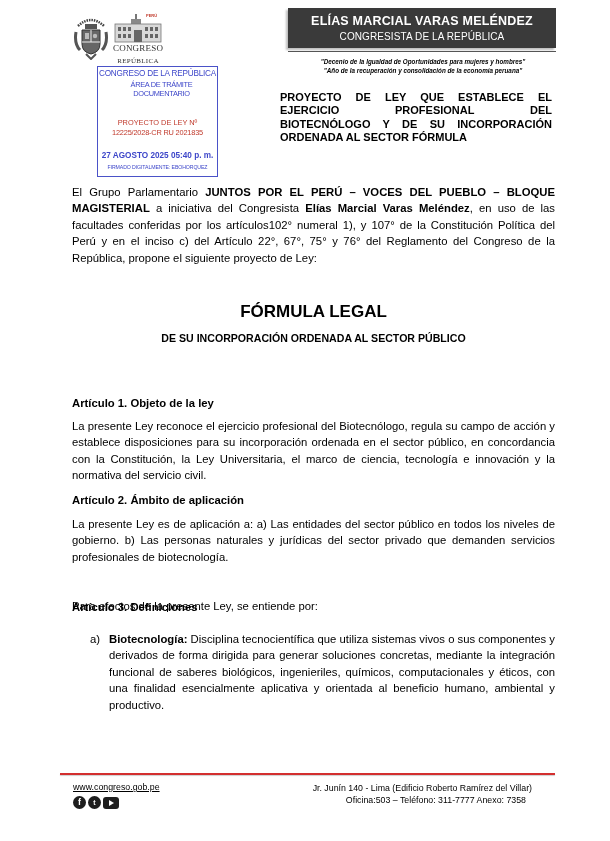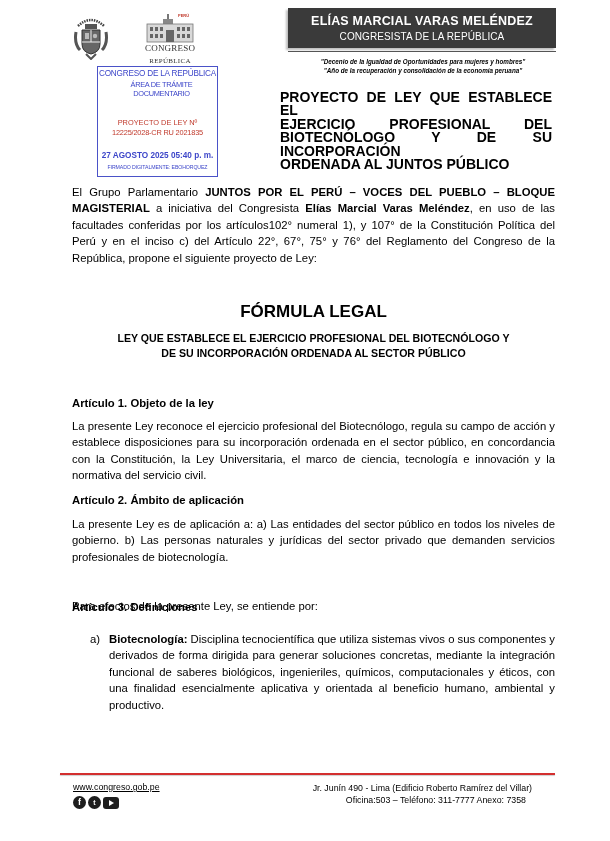--- a/index.html
+++ b/index.html
@@ -15,21 +15,21 @@
       font-family: "Liberation Sans", sans-serif;
       color: #000000;
     }
     .abs { position: absolute; }
 
     
     .coat-of-arms {
       left: 74px; top: 16px; width: 34px; height: 44px;
     }
     .congreso-logo {
-      left: 113px; top: 12px; width: 50px; height: 52px; margin-left: 32px;
+      left: 113px; top: 12px; width: 50px; height: 52px;
     }
     .congreso-logo .word1 {
       position: absolute; left: 0; top: 31px; width: 50px;
       font-family: "Liberation Serif", serif; font-size: 9px;
       color: #333; text-align: center; letter-spacing: 0.2px;
     }
     .congreso-logo .word2 {
       position: absolute; left: 0; top: 45px; width: 50px;
       font-family: "Liberation Serif", serif; font-size: 7px;
       color: #333; text-align: center; letter-spacing: 0.3px;
@@ -76,21 +76,21 @@
     }
     .decenio {
       left: 290px; top: 57px; width: 266px;
       text-align: center; font-size: 6.3px; font-style: italic; font-weight: bold;
       line-height: 9px;
     }
 
     
     .bill-title {
       left: 280px; top: 91px; width: 272px;
-      font-size: 14px; font-weight: bold;
+      font-size: 11px; font-weight: bold;
       line-height: 13.4px;
       text-align: justify;
       text-align-last: left;
     }
     .bill-title .jl { display: block; text-align: justify; text-align-last: justify; }
     .bill-title .ll { display: block; text-align: left; }
 
     
     .para {
       left: 72px; width: 483px;
@@ -213,30 +213,29 @@
 <div class="abs bar-underline"></div>
 <div class="abs decenio">
   <div>"Decenio de la Igualdad de Oportunidades para mujeres y hombres"</div>
   <div>"Año de la recuperación y consolidación de la economía peruana"</div>
 </div>
 
 <div class="abs bill-title">
   <span class="jl">PROYECTO DE LEY QUE ESTABLECE EL</span>
   <span class="jl">EJERCICIO PROFESIONAL DEL</span>
   <span class="jl">BIOTECNÓLOGO Y DE SU INCORPORACIÓN</span>
-  <span class="ll">ORDENADA AL JUNTOS PÚBLICO</span>
+  <span class="ll">ORDENADA AL SECTOR FÓRMULA</span>
 </div>
 
 <div class="abs para" style="top:184px;">
   <span>El Grupo Parlamentario </span><b>JUNTOS POR EL PERÚ – VOCES DEL PUEBLO – BLOQUE MAGISTERIAL</b><span> a iniciativa del Congresista </span><b>Elías Marcial Varas Meléndez</b><span>, en uso de las facultades conferidas por los artículos102° numeral 1), y 107° de la Constitución Política del Perú y en el inciso c) del Artículo 22°, 67°, 75° y 76° del Reglamento del Congreso de la República, propone el siguiente proyecto de Ley:</span>
 </div>
 
 <div class="abs formula-title">FÓRMULA LEGAL</div>
 <div class="abs law-title">
-  <div>LEY QUE ESTABLECE EL EJERCICIO PROFESIONAL DEL BIOTECNÓLOGO Y</div>
   <div>DE SU INCORPORACIÓN ORDENADA AL SECTOR PÚBLICO</div>
 </div>
 
 <div class="abs art-heading" style="top:397px;">Artículo 1. Objeto de la ley</div>
 <div class="abs para" style="top:418px;">La presente Ley reconoce el ejercicio profesional del Biotecnólogo, regula su campo de acción y establece disposiciones para su incorporación ordenada en el sector público, en concordancia con la Constitución, la Ley Universitaria, el marco de ciencia, tecnología e innovación y la normativa del servicio civil.</div>
 
 <div class="abs art-heading" style="top:494px;">Artículo 2. Ámbito de aplicación</div>
 <div class="abs para" style="top:516px;">La presente Ley es de aplicación a: a) Las entidades del sector público en todos los niveles de gobierno. b) Las personas naturales y jurídicas del sector privado que demanden servicios profesionales de biotecnología.</div>
 
 <div class="abs art-heading" style="top:601px;">Artículo 3. Definiciones</div>
@@ -248,15 +247,15 @@
 </div>
 
 <div class="abs footer-line"></div>
 <a class="abs footer-url">www.congreso.gob.pe</a>
 <div class="abs footer-social">
   <div class="social-icon">f</div>
   <div class="social-icon" style="font-size:7px;">t</div>
   <div class="social-yt"></div>
 </div>
 <div class="abs footer-address">
-  <span class="a1">Jr. Junín 490 - Lima (Edificio Roberto Ramírez del Villar)</span>
+  <span class="a1">Jr. Junín 140 - Lima (Edificio Roberto Ramírez del Villar)</span>
   <span class="a2">Oficina:503 – Teléfono: 311-7777  Anexo:  7358</span>
 </div>
 
 </body></html>

